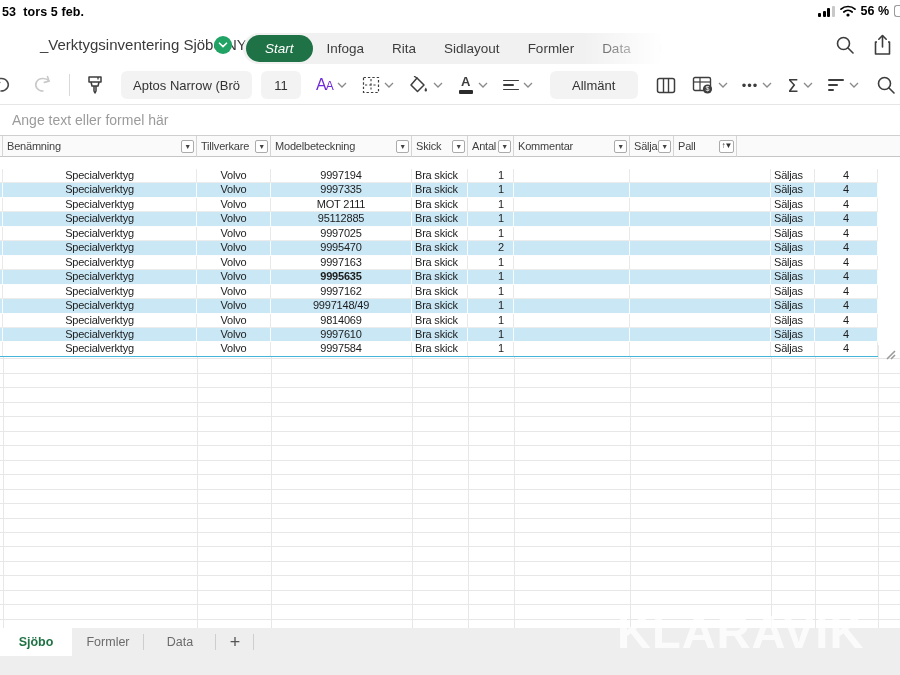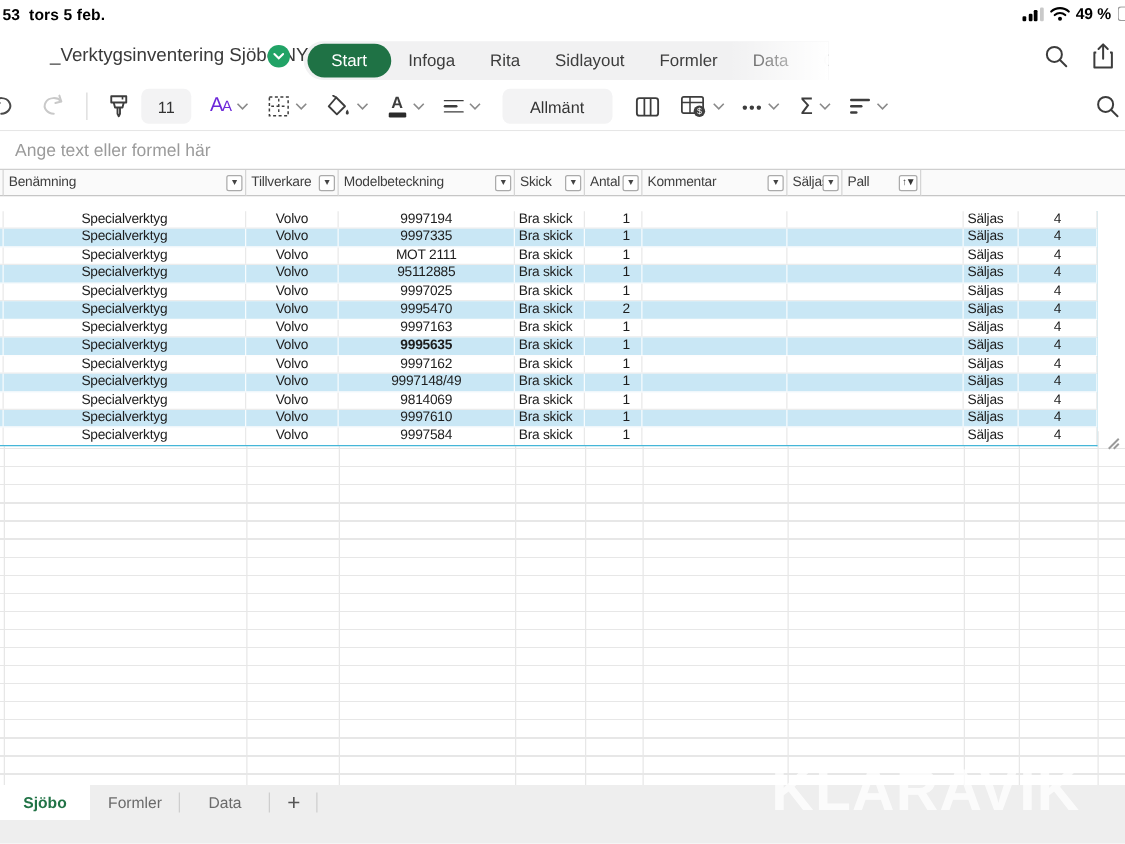--- a/index.html
+++ b/index.html
@@ -18,21 +18,21 @@
   .sigbars i:nth-child(3){height:9px;} .sigbars i:nth-child(4){height:11px; background:#c9c9c9;}
   .battery-pct { font-size:12.5px; font-weight:600; color:#000; }
   .battery-stub { width:10px; height:12px; border:1px solid #9a9a9a; border-right:none; border-radius:3px 0 0 3px; margin-right:-4px; }
   
   #titlebar { position:absolute; left:0; top:26px; width:900px; height:40px; }
   .doc-title { position:absolute; left:40px; top:10px; font-size:15px; color:#3a3a3a; }
   .doc-menu { position:absolute; left:214px; top:10px; width:18px; height:18px; border-radius:50%; background:#21a366; display:flex; align-items:center; justify-content:center; }
   .tabstrip { position:absolute; left:243px; top:7px; width:420px; height:31px; background:#f1f1f2; border-radius:16px 0 0 16px; display:flex; align-items:center; padding-left:3px; overflow:hidden; }
   .tabstrip .fade { position:absolute; right:0; top:0; width:80px; height:31px; background:linear-gradient(to right, rgba(255,255,255,0), #fff); pointer-events:none; }
   .rtab { font-size:13.5px; color:#3d3d3d; padding:6px 14px; white-space:nowrap; }
-  .rtab.active { background:#1f7245; color:#fff; border-radius:15px; padding:6px 19px; font-weight:400; }
+  .rtab.active { background:#1f7245; color:#fff; border-radius:15px; padding:6px 19px; font-weight:400;font-style:italic; }
   .rtab.faded { color:#a9a9a9; }
   .title-icons { position:absolute; right:8px; top:8px; display:flex; gap:18px; align-items:center; }
   
   #toolbar { position:absolute; left:0; top:66px; width:900px; height:39px; display:flex; align-items:center; border-bottom:1px solid #e6e6e6; background:#fff; }
   .tb { display:flex; align-items:center; flex:0 0 auto; }
   .tb-divider { width:1px; height:22px; background:#d9d9d9; margin-left:16px; }
   .pill { background:#f3f3f4; border-radius:6px; height:28px; display:flex; align-items:center; justify-content:center; font-size:13px; color:#333; white-space:nowrap; overflow:hidden; }
   .fontpill { width:131px; margin-left:17px; padding:0 10px; }
   .sizepill { width:40px; margin-left:9px; }
   .fmtpill  { width:88px; margin-left:17px; }
@@ -94,21 +94,21 @@
         <i></i>
         <i></i>
         <i></i>
         <i></i>
       </div>
     <svg width="16" height="12" viewBox="0 0 16 12">
       <path d="M1 4.2 C4.8 .6 11.2 .6 15 4.2" fill="none" stroke="#000" stroke-width="1.7" stroke-linecap="round"></path>
       <path d="M3.8 7 C6.2 4.9 9.8 4.9 12.2 7" fill="none" stroke="#000" stroke-width="1.7" stroke-linecap="round"></path>
       <circle cx="8" cy="10" r="1.6" fill="#000"></circle>
     </svg>
-    <span class="battery-pct">49 %</span>
+    <span class="battery-pct">56 %</span>
     <div class="battery-stub"></div>
   </div>
 </div>
 
 <div id="titlebar">
   <div class="doc-title">_Verktygsinventering Sjöbo NY</div>
   <div class="doc-menu">
     <svg width="10" height="6" viewBox="0 0 10 6">
       <path d="M1.5 1.2 L5 4.6 L8.5 1.2" fill="none" stroke="#fff" stroke-width="1.6" stroke-linecap="round"></path>
     </svg>
@@ -151,20 +151,21 @@
   </div>
   <div class="tb-divider"></div>
   <div class="tb" style="margin-left:16px">
     <svg width="18" height="20" viewBox="0 0 18 20">
       <path d="M3 2 H15 V7 H3 Z" fill="none" stroke="#3d3d3d" stroke-width="1.5" stroke-linejoin="round"></path>
       <path d="M5 7 L6 11 H12 L13 7" fill="none" stroke="#3d3d3d" stroke-width="1.5" stroke-linejoin="round"></path>
       <path d="M8 11 V16 L9 18 L10 16 V11" fill="none" stroke="#3d3d3d" stroke-width="1.5" stroke-linejoin="round"></path>
       <line x1="12" y1="2" x2="12" y2="4.5" stroke="#3d3d3d" stroke-width="1.3"></line>
     </svg>
   </div>
+  <div class="pill fontpill">Aptos Narrow (Brö</div>
   <div class="pill sizepill">11</div>
   <div class="tb" style="margin-left:15px">
     <span class="icon-aa"><b>A</b><small>A</small></span>
     <svg class="chev" width="10" height="6" viewBox="0 0 10 6">
         <path d="M1 1 L5 5 L9 1" fill="none" stroke="#8a8a8a" stroke-width="1.3"></path>
       </svg>
   </div>
   <div class="tb" style="margin-left:15px">
     <svg width="18" height="18" viewBox="0 0 18 18">
       <rect x="1.5" y="1.5" width="15" height="15" fill="none" stroke="#3d3d3d" stroke-width="1.2" stroke-dasharray="2.4 2"></rect>

